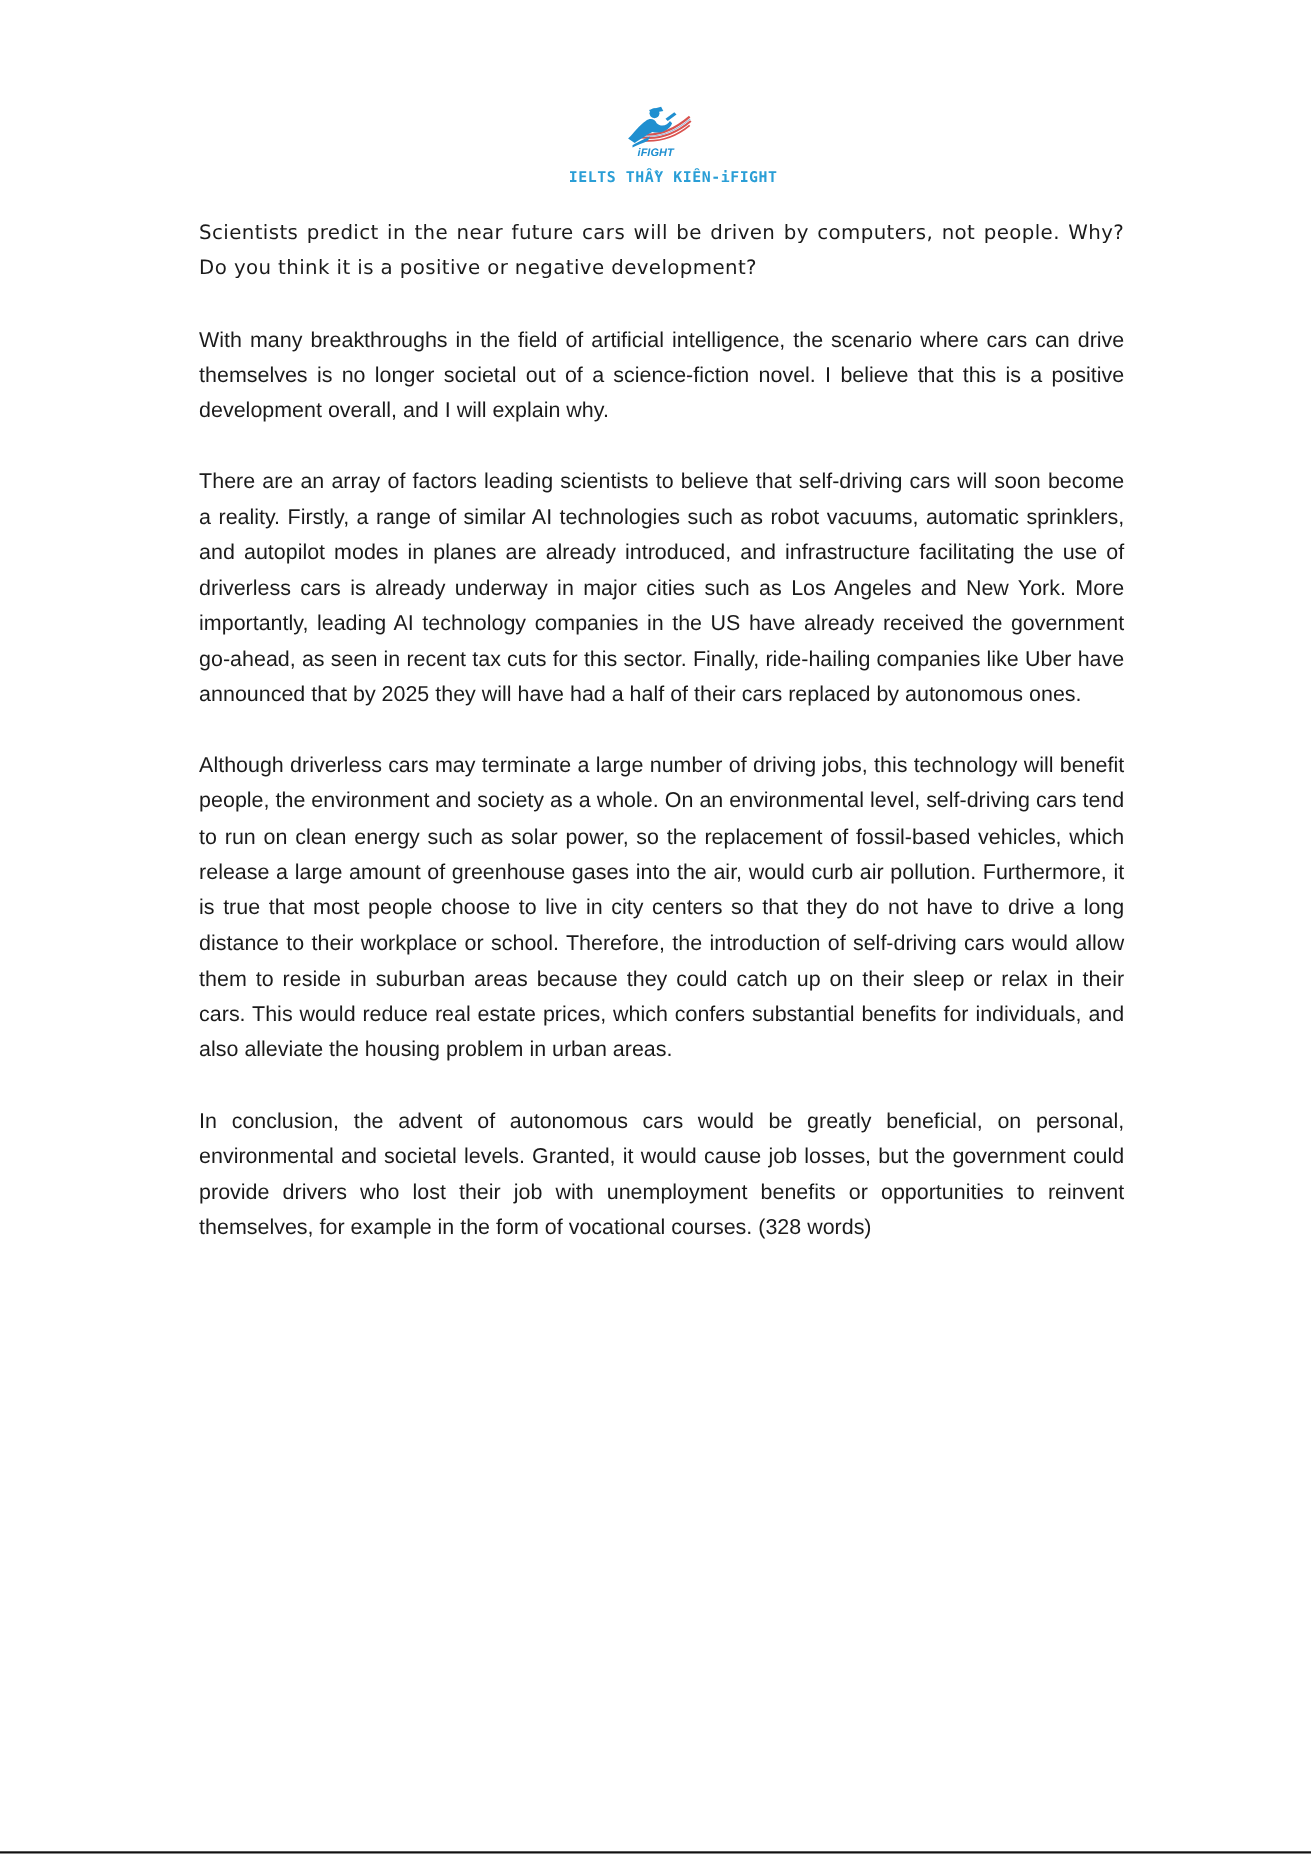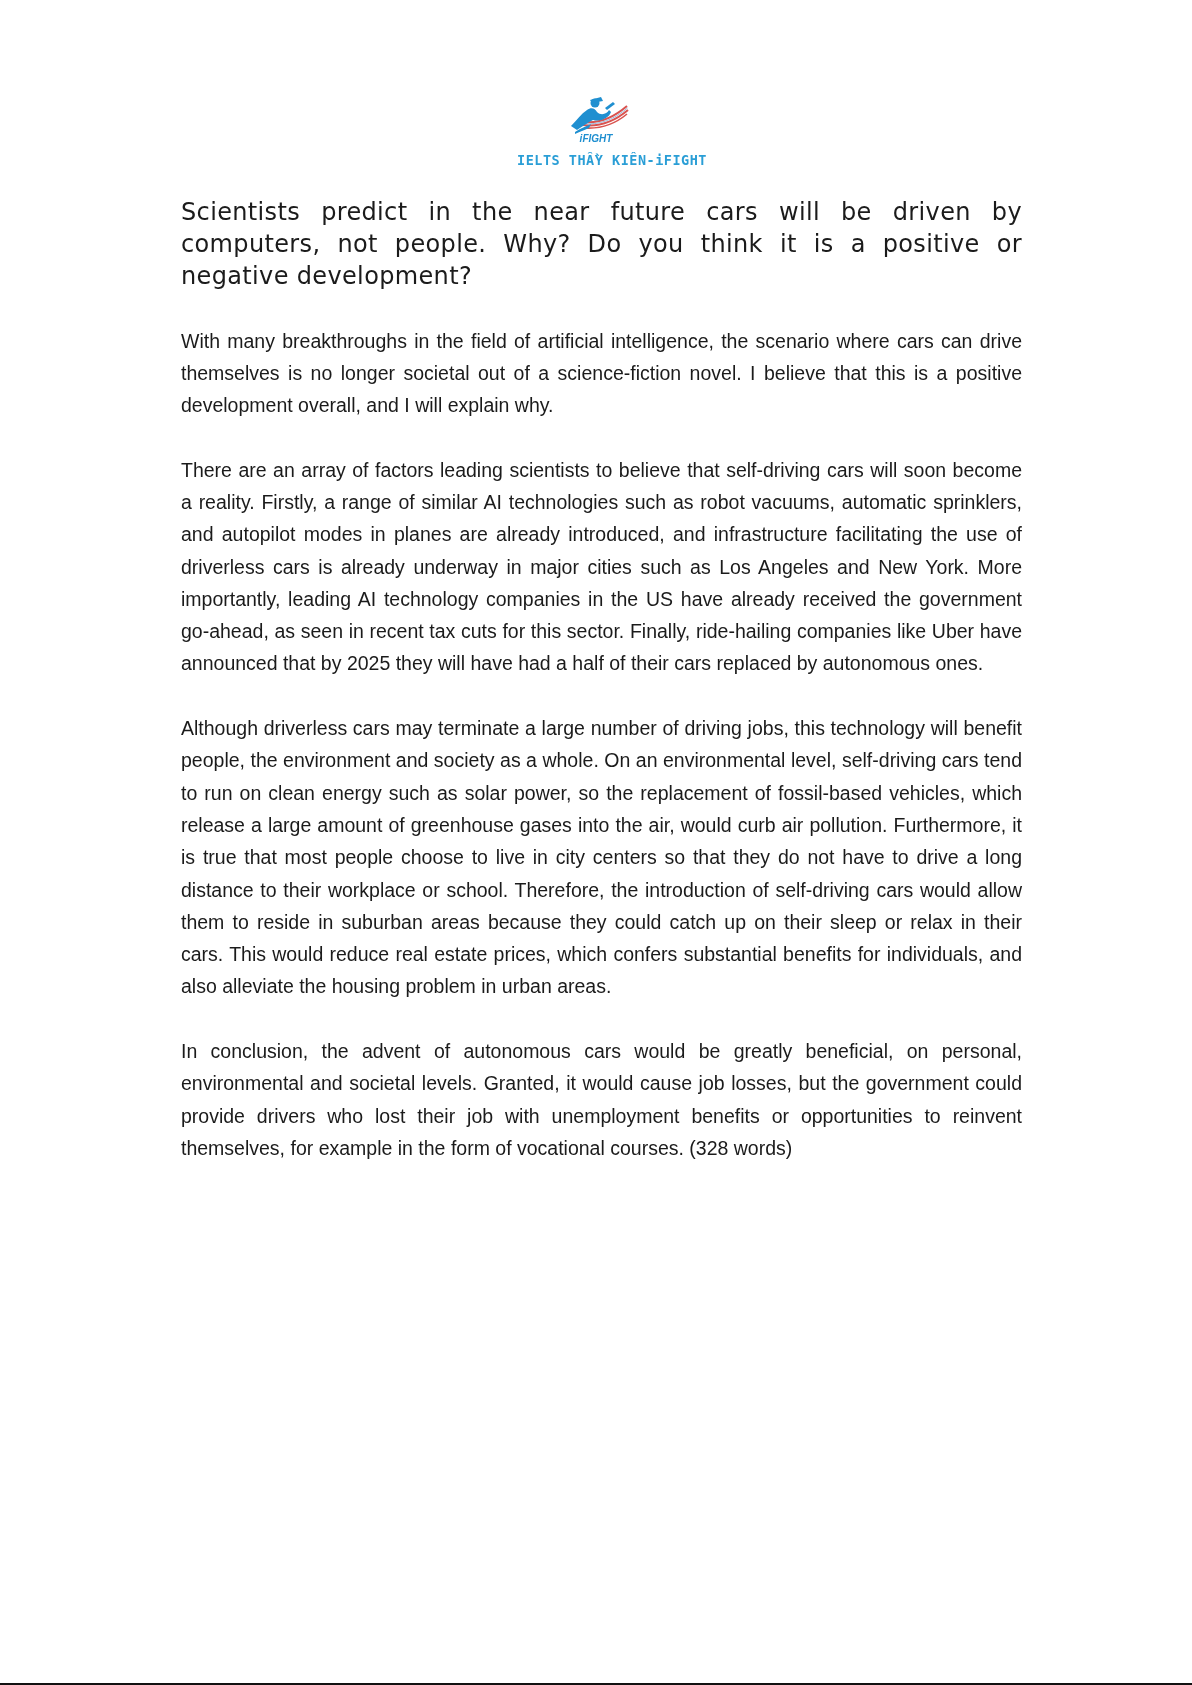--- a/index.html
+++ b/index.html
@@ -9,21 +9,21 @@
 
     .header { position: absolute; left: 0; top: 92px; width: 1192px; text-align: center; }
     .logo { display: inline-block; width: 70px; height: 52px; position: relative; }
     .logo svg { width: 70px; height: 52px; display: block; }
     .brand { margin-top: 4px; font-family: "DejaVu Sans Mono", monospace; font-weight: bold;
              font-size: 13.5px; color: #2a9ed6; letter-spacing: 0.5px; padding-left: 32px; }
 
     .content { position: absolute; left: 181px; top: 196px; width: 841px;
                font-family: "Liberation Sans", sans-serif; font-size: 19.5px; color: #1b1b1b;
                line-height: 32.3px; }
-    .prompt { font-family: "DejaVu Sans", sans-serif; font-size: 24px; letter-spacing: 0.35px;
+    .prompt { font-family: "DejaVu Sans", sans-serif; font-size: 18px; letter-spacing: 0.35px;
               text-align: justify; margin: 0 0 32.5px 0; line-height: 32px; }
     .para { text-align: justify; margin: 0 0 32.3px 0; }
   </style>
 </head>
 <body>
 
 <div class="page">
 
   <div class="header">
     <div class="logo">

